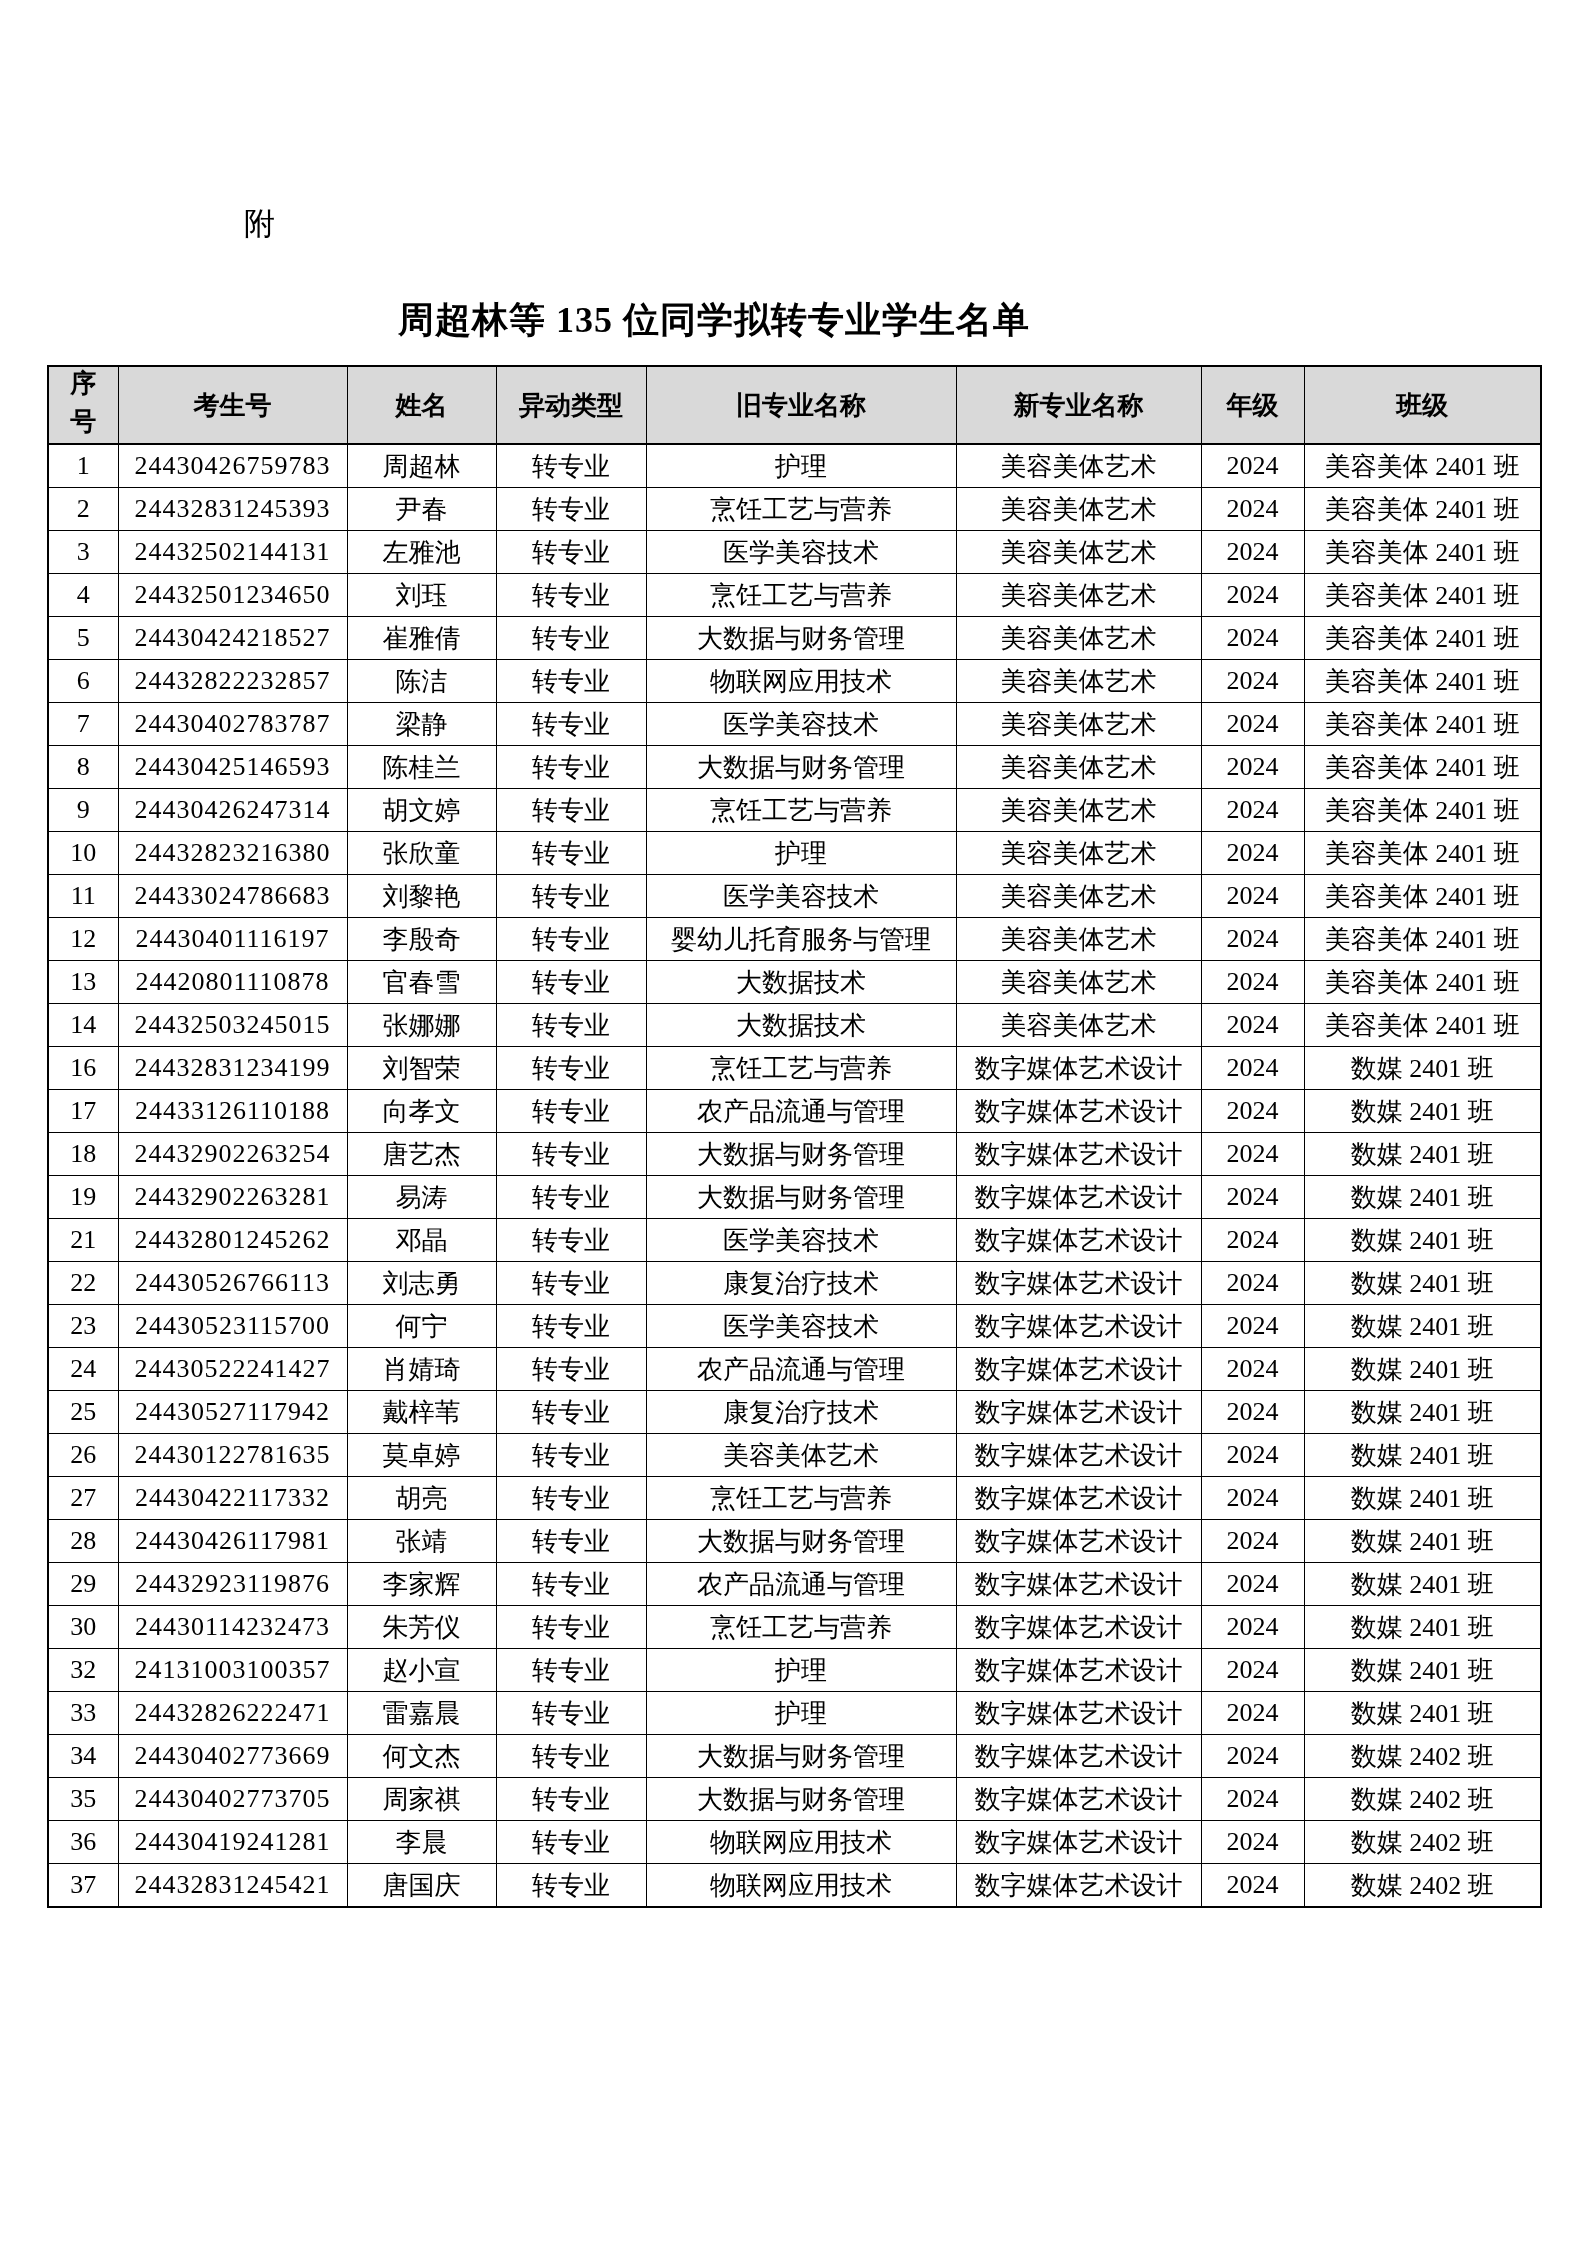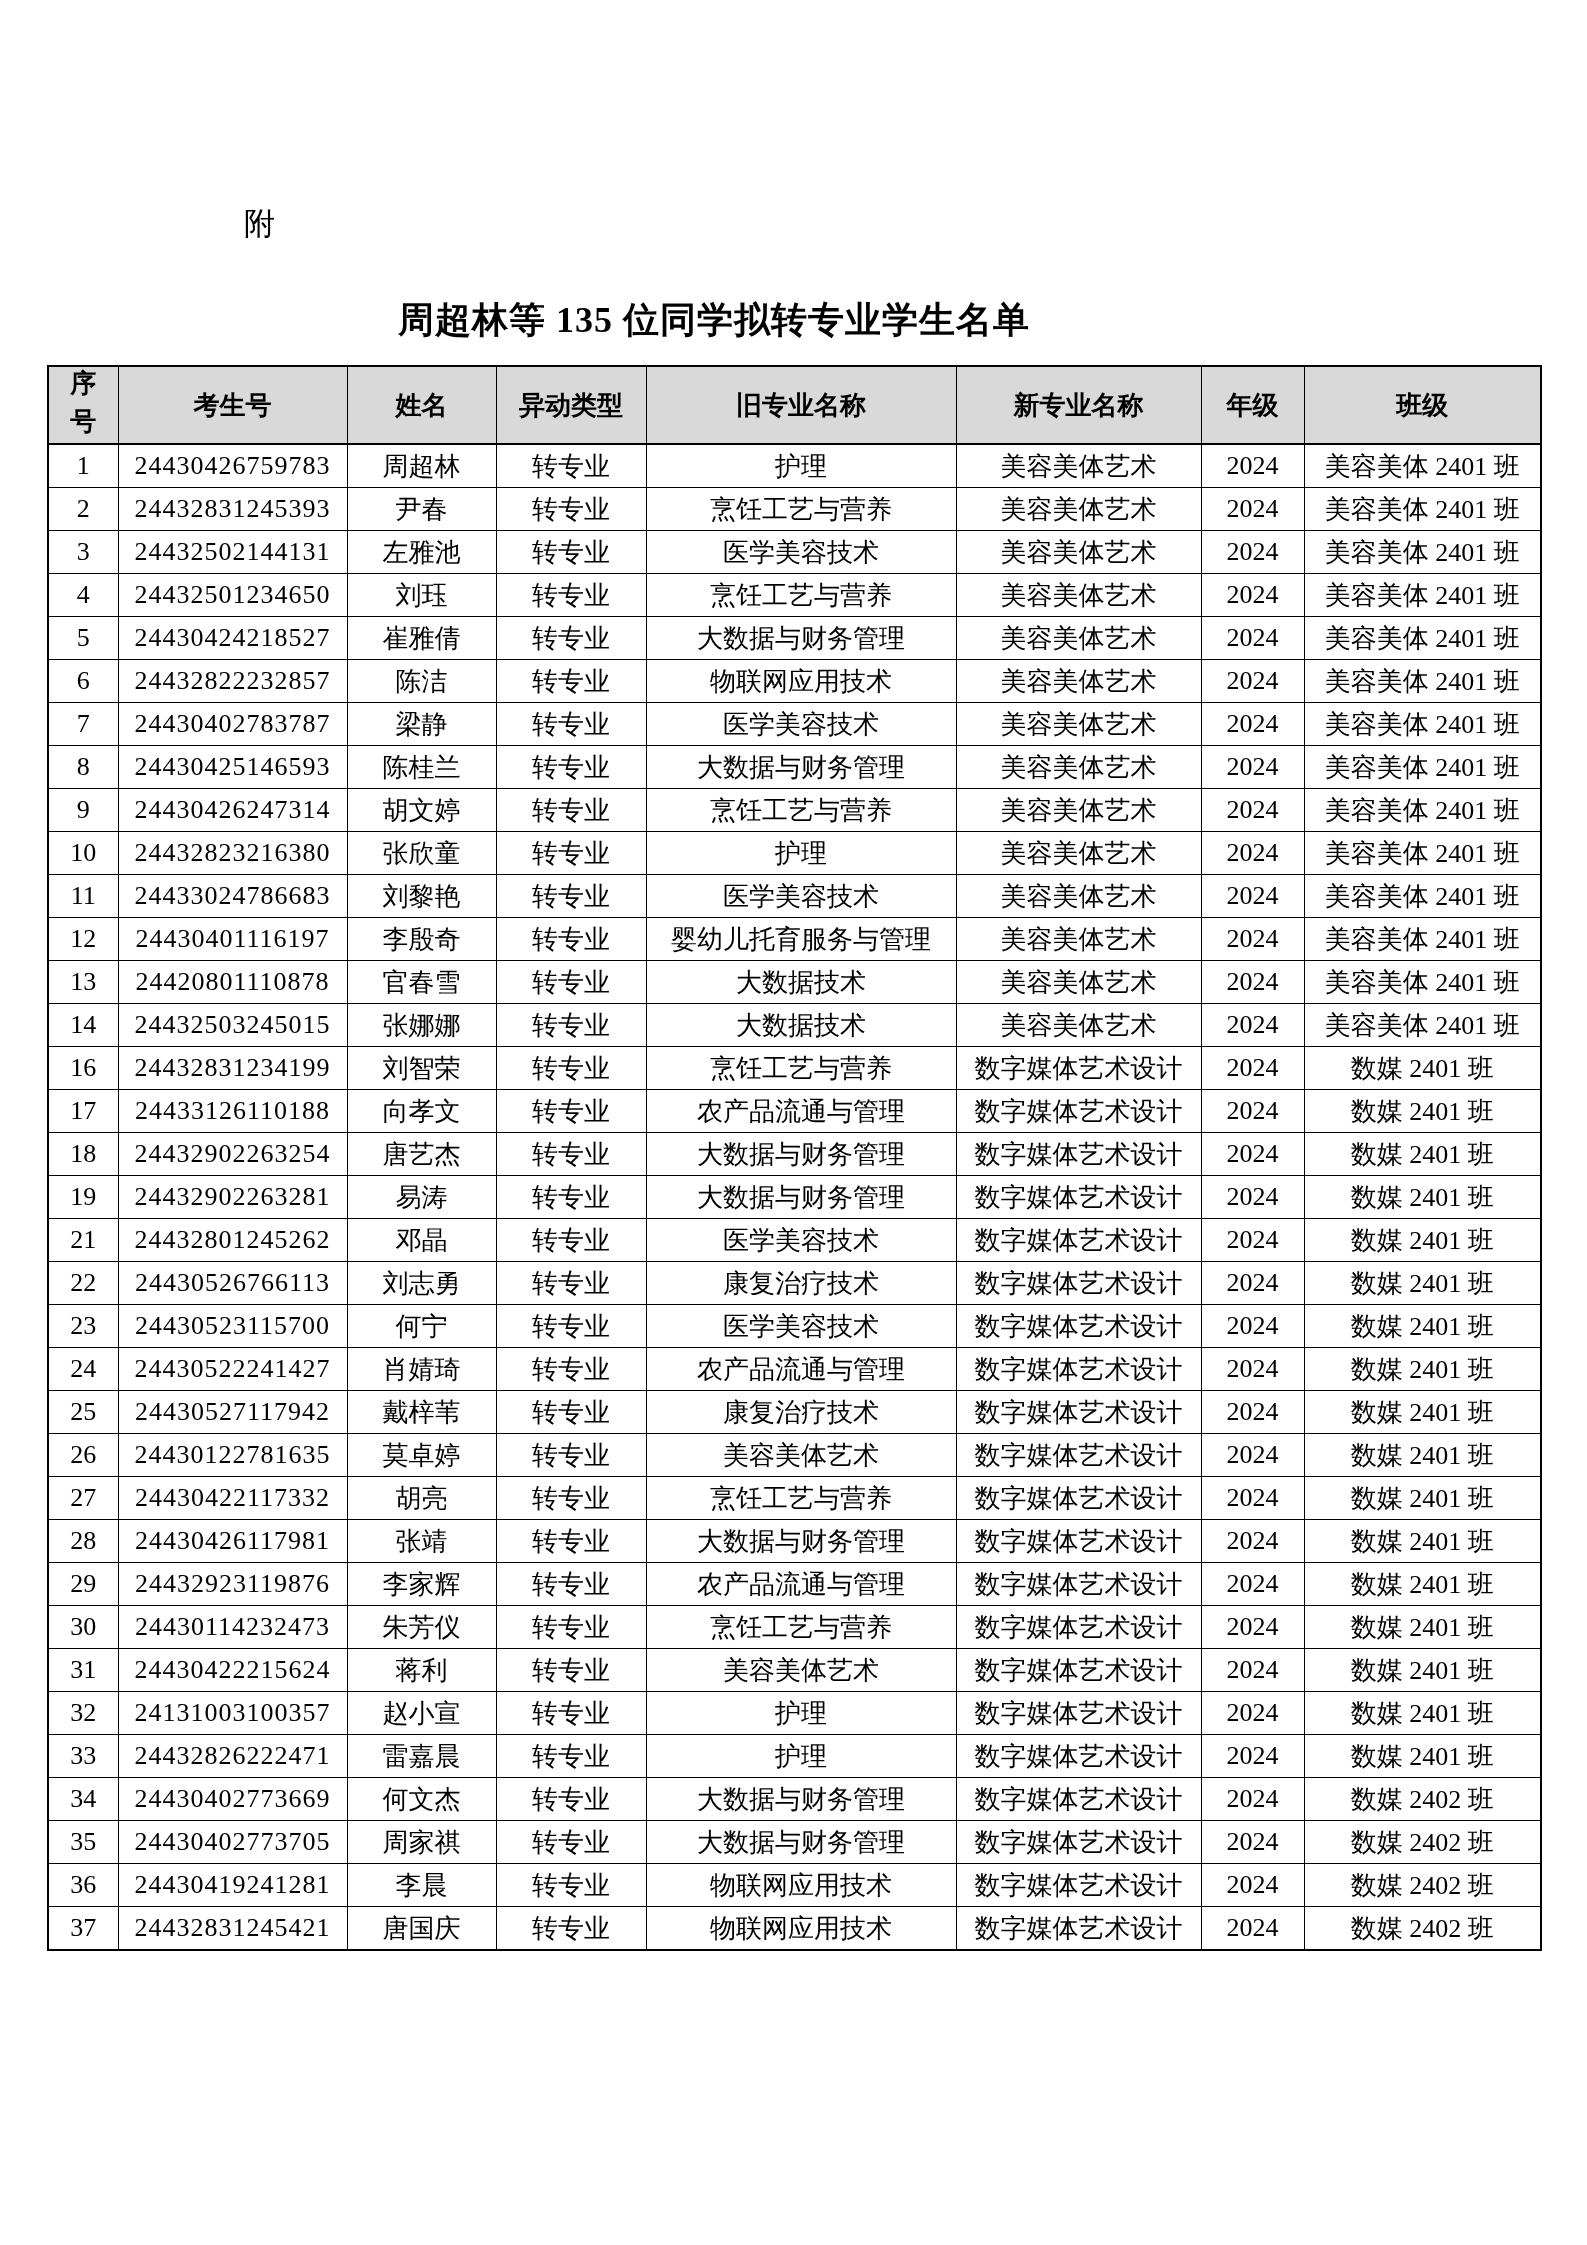--- a/index.html
+++ b/index.html
@@ -411,30 +411,20 @@
     <td class="cell-seq">30</td>
     <td class="cell-exam-id">24430114232473</td>
     <td class="cell-name">朱芳仪</td>
     <td class="cell-type">转专业</td>
     <td class="cell-old">烹饪工艺与营养</td>
     <td class="cell-new">数字媒体艺术设计</td>
     <td class="cell-grade">2024</td>
     <td class="cell-class">数媒 2401 班</td>
   </tr>
 
-  <tr>
-    <td class="cell-seq">31</td>
-    <td class="cell-exam-id">24430422215624</td>
-    <td class="cell-name">蒋利</td>
-    <td class="cell-type">转专业</td>
-    <td class="cell-old">美容美体艺术</td>
-    <td class="cell-new">数字媒体艺术设计</td>
-    <td class="cell-grade">2024</td>
-    <td class="cell-class">数媒 2401 班</td>
-  </tr>
 
   <tr>
     <td class="cell-seq">32</td>
     <td class="cell-exam-id">24131003100357</td>
     <td class="cell-name">赵小宣</td>
     <td class="cell-type">转专业</td>
     <td class="cell-old">护理</td>
     <td class="cell-new">数字媒体艺术设计</td>
     <td class="cell-grade">2024</td>
     <td class="cell-class">数媒 2401 班</td>

